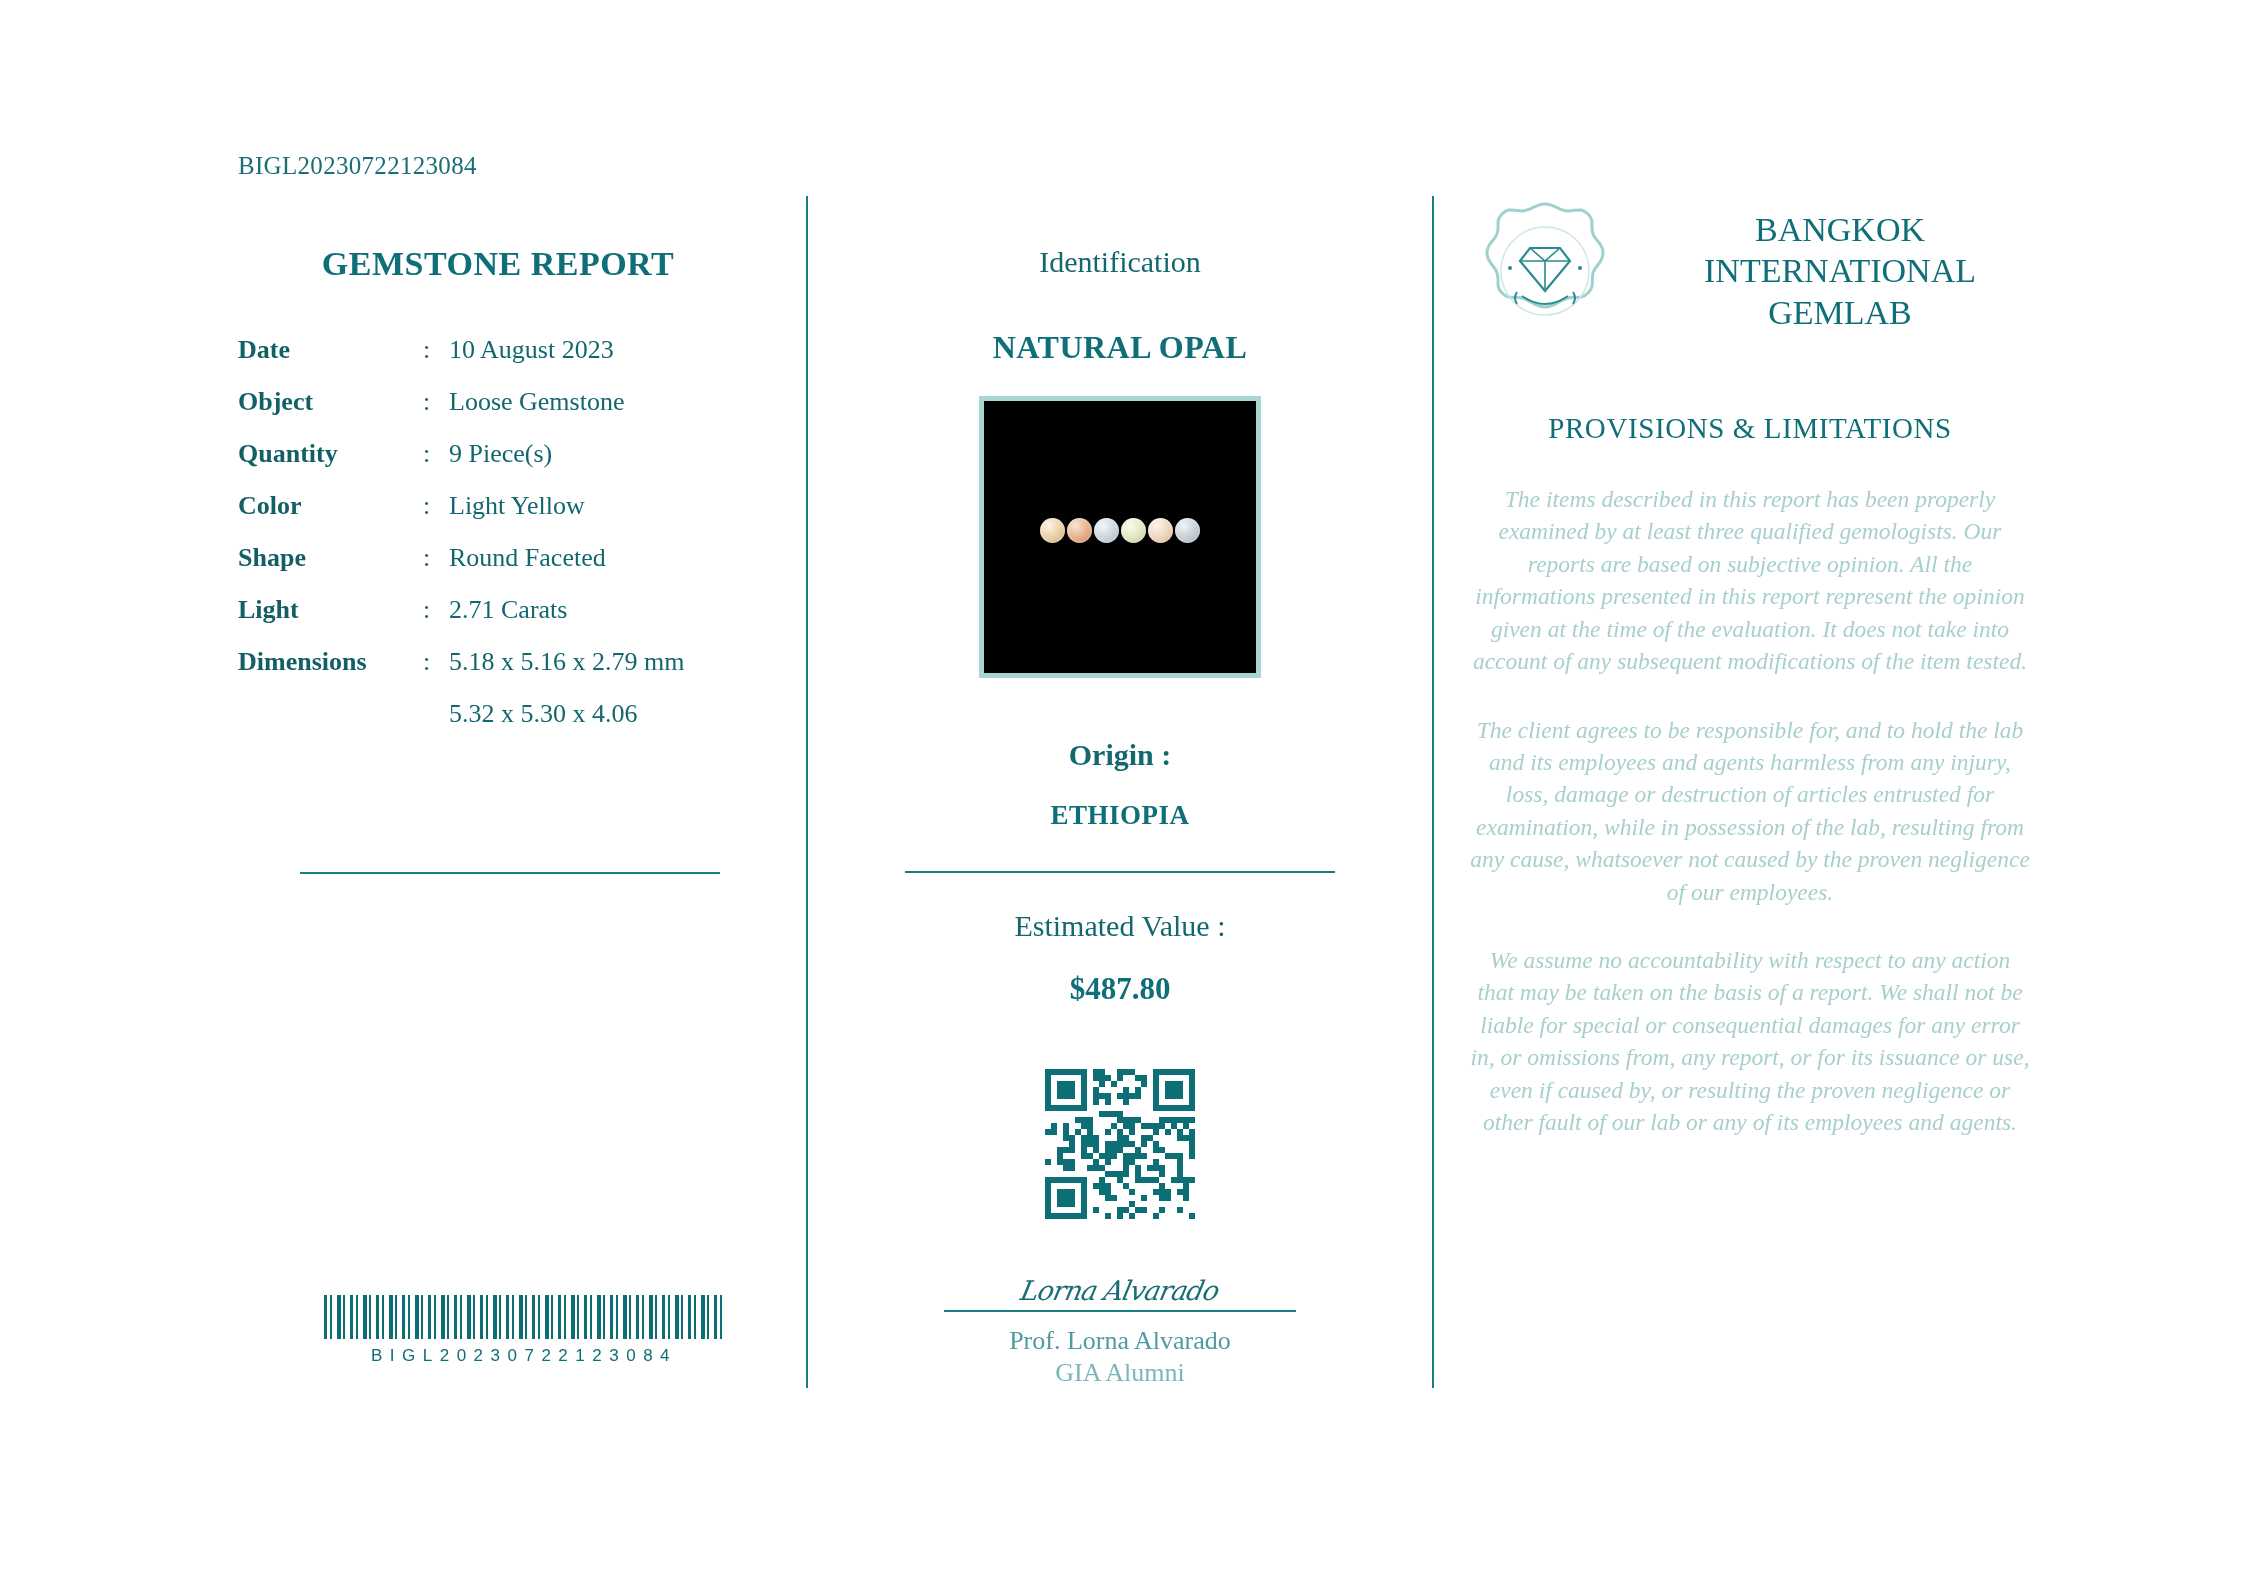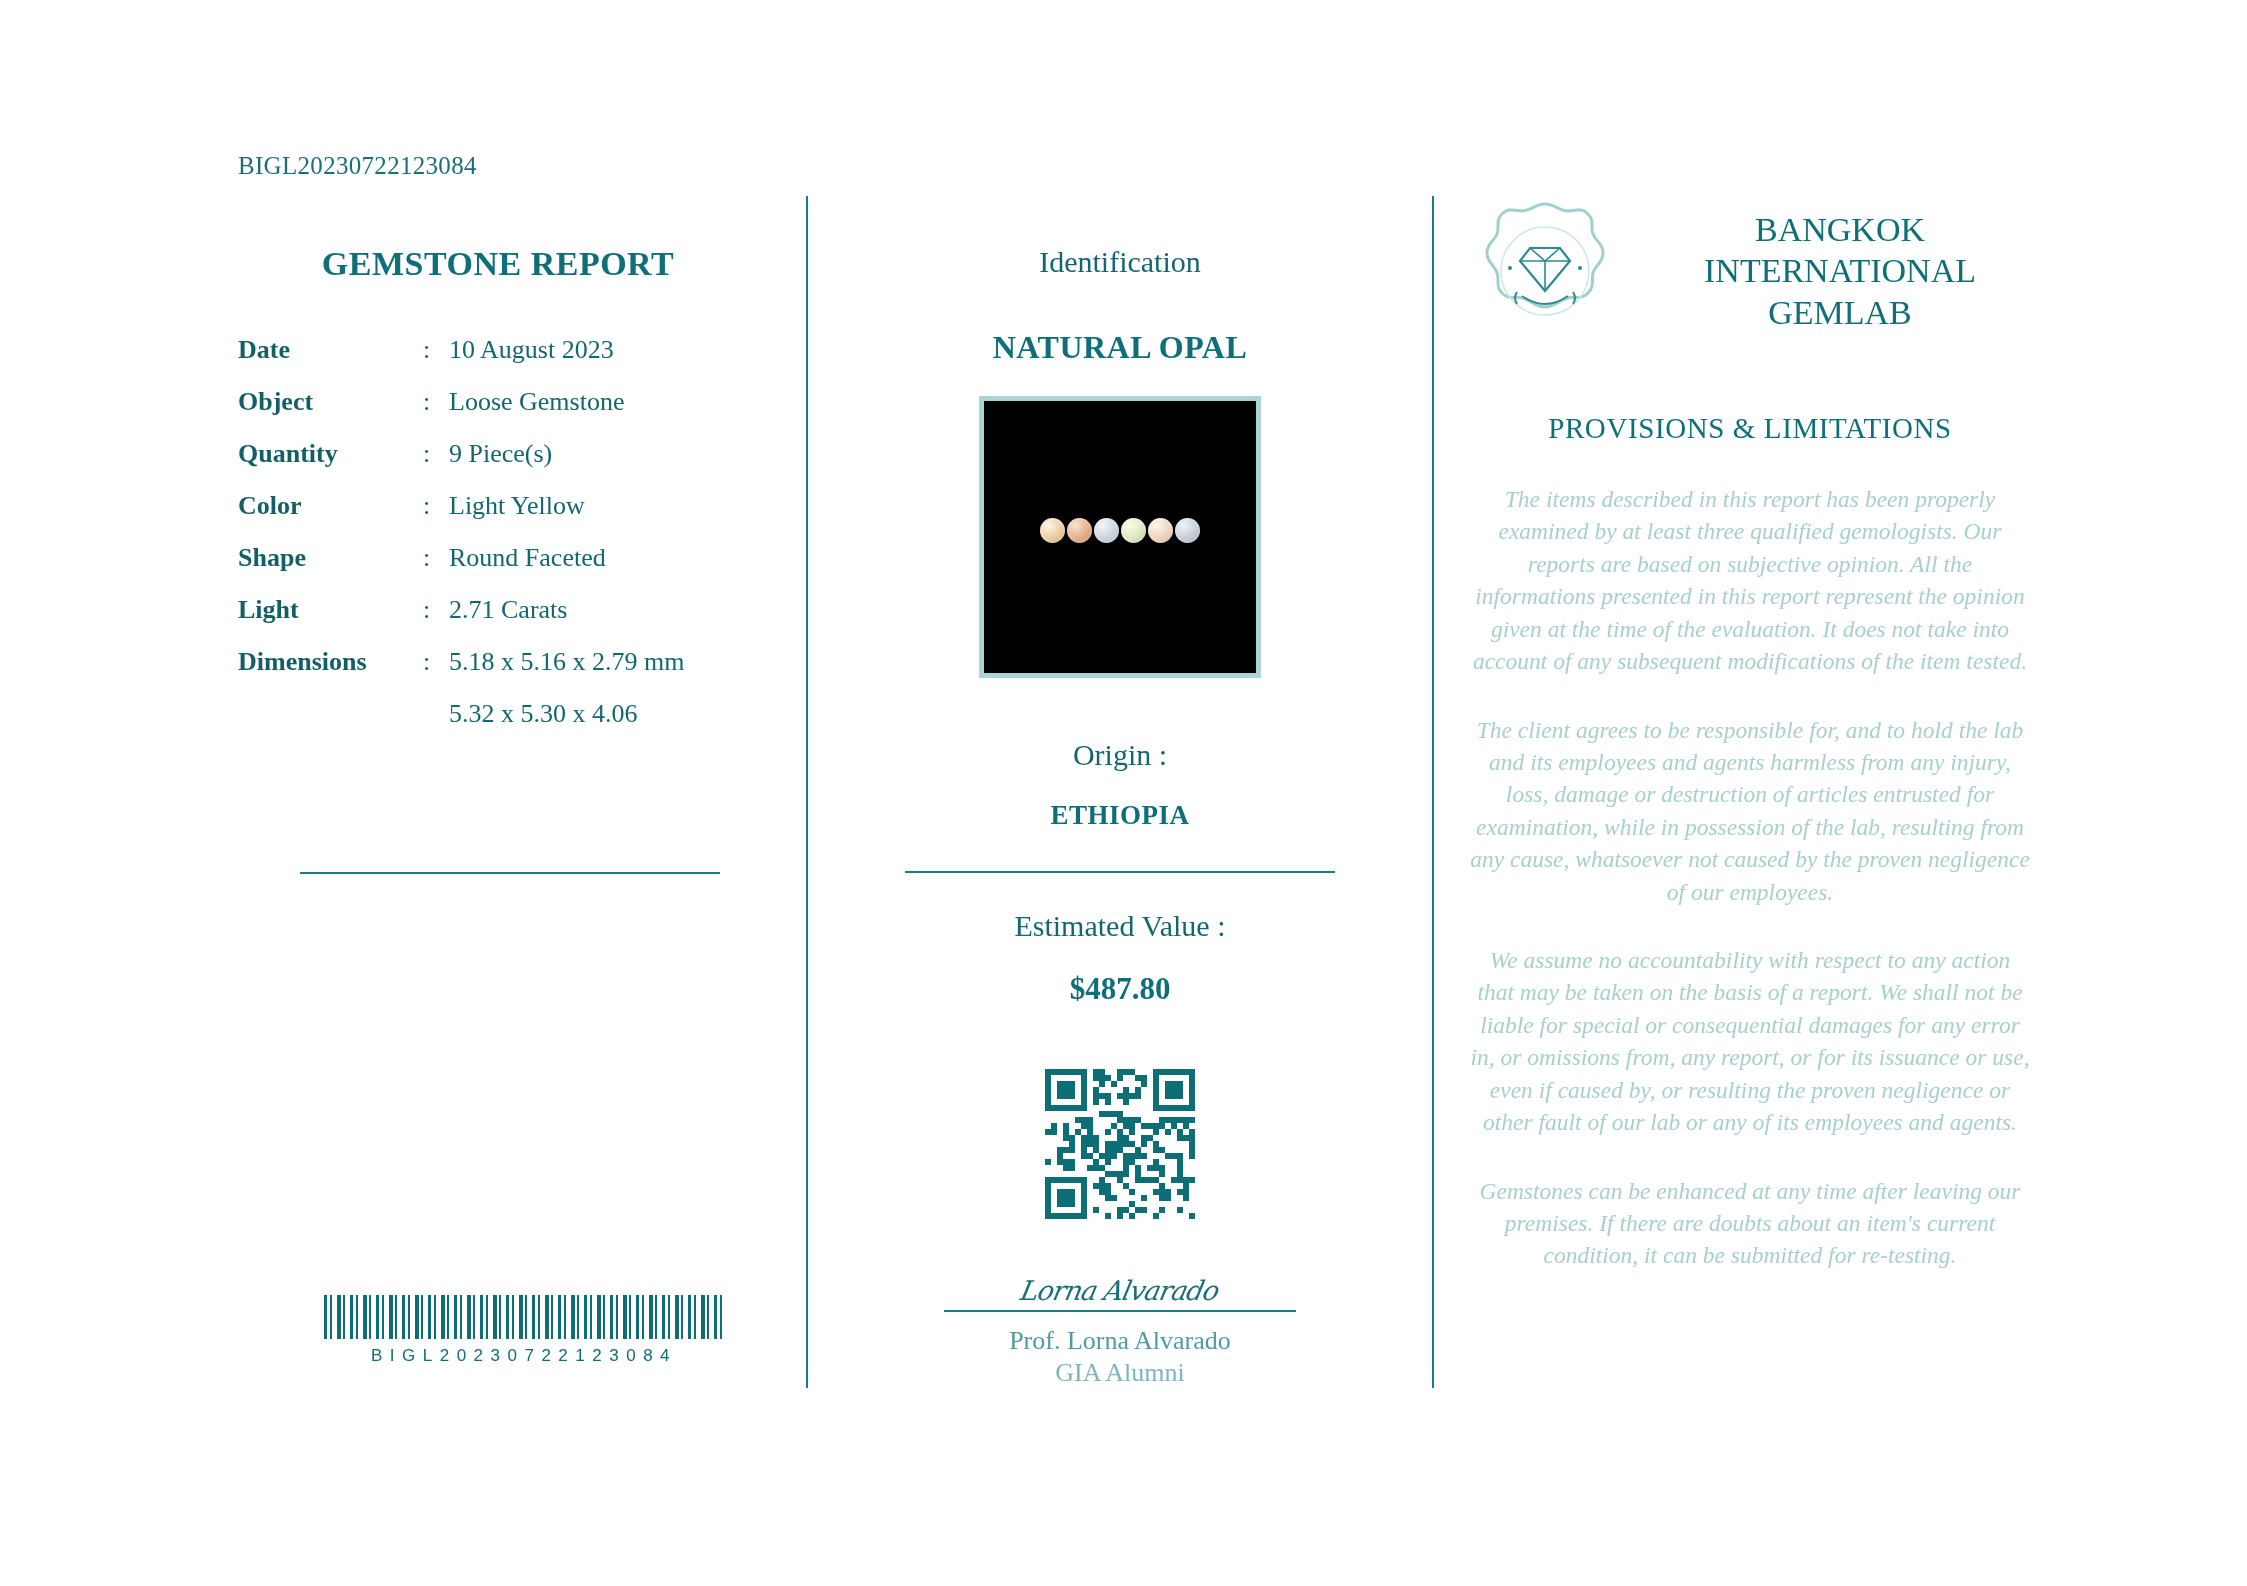--- a/index.html
+++ b/index.html
@@ -145,21 +145,21 @@
     border-radius: 50%;
     box-shadow: inset 0 0 4px rgba(255,255,255,0.6);
   }
   .s1 { background: radial-gradient(circle at 35% 30%, #fdf6e6, #e7c79a 60%, #b9925f); }
   .s2 { background: radial-gradient(circle at 35% 30%, #fbe6d2, #e0a77e 60%, #b07249); }
   .s3 { background: radial-gradient(circle at 35% 30%, #f3f7fb, #c3cfd9 60%, #96a3ad); }
   .s4 { background: radial-gradient(circle at 35% 30%, #fdfbe8, #dfe6c0 55%, #a9b984); }
   .s5 { background: radial-gradient(circle at 35% 30%, #fff6ee, #eccfb3 60%, #bb9a77); }
   .s6 { background: radial-gradient(circle at 35% 30%, #f0f4f8, #c0c8d2 60%, #8e97a3); }
 
-  .origin-label { font-size: 30px; color: #13676f; margin-top: 60px; }
+  .origin-label { font-size: 30px; color: #13676f; margin-top: 60px; font-weight: bold; }
   .origin-value {
     font-size: 27px; font-weight: bold; color: #0f6f78;
     margin-top: 28px; letter-spacing: 0.5px;
   }
   .hr-mid {
     width: 430px; height: 2px; background: #1a7b83;
     margin: 40px auto 0 auto;
   }
   .value-label { font-size: 30px; color: #13676f; margin-top: 36px; }
   .value-amount {
@@ -642,17 +642,16 @@
       </div>
       <div class="brand-name">BANGKOK INTERNATIONAL GEMLAB</div>
     </div>
 
     <div class="prov-title">PROVISIONS &amp; LIMITATIONS</div>
 
     <div class="prov-body">
       <p class="prov-p">The items described in this report has been properly examined by at least three qualified gemologists. Our reports are based on subjective opinion. All the informations presented in this report represent the opinion given at the time of the evaluation. It does not take into account of any subsequent modifications of the item tested.</p>
       <p class="prov-p">The client agrees to be responsible for, and to hold the lab and its employees and agents harmless from any injury, loss, damage or destruction of articles entrusted for examination, while in possession of the lab, resulting from any cause, whatsoever not caused by the proven negligence of our employees.</p>
       <p class="prov-p">We assume no accountability with respect to any action that may be taken on the basis of a report. We shall not be liable for special or consequential damages for any error in, or omissions from, any report, or for its issuance or use, even if caused by, or resulting the proven negligence or other fault of our lab or any of its employees and agents.</p>
-      <p class="prov-p">Gemstones can be enhanced at any time after leaving our premises. If there are doubts about an item's current condition, it can be submitted for re-testing.</p>
     </div>
   </div>
 
 </div>
 
 </body></html>

